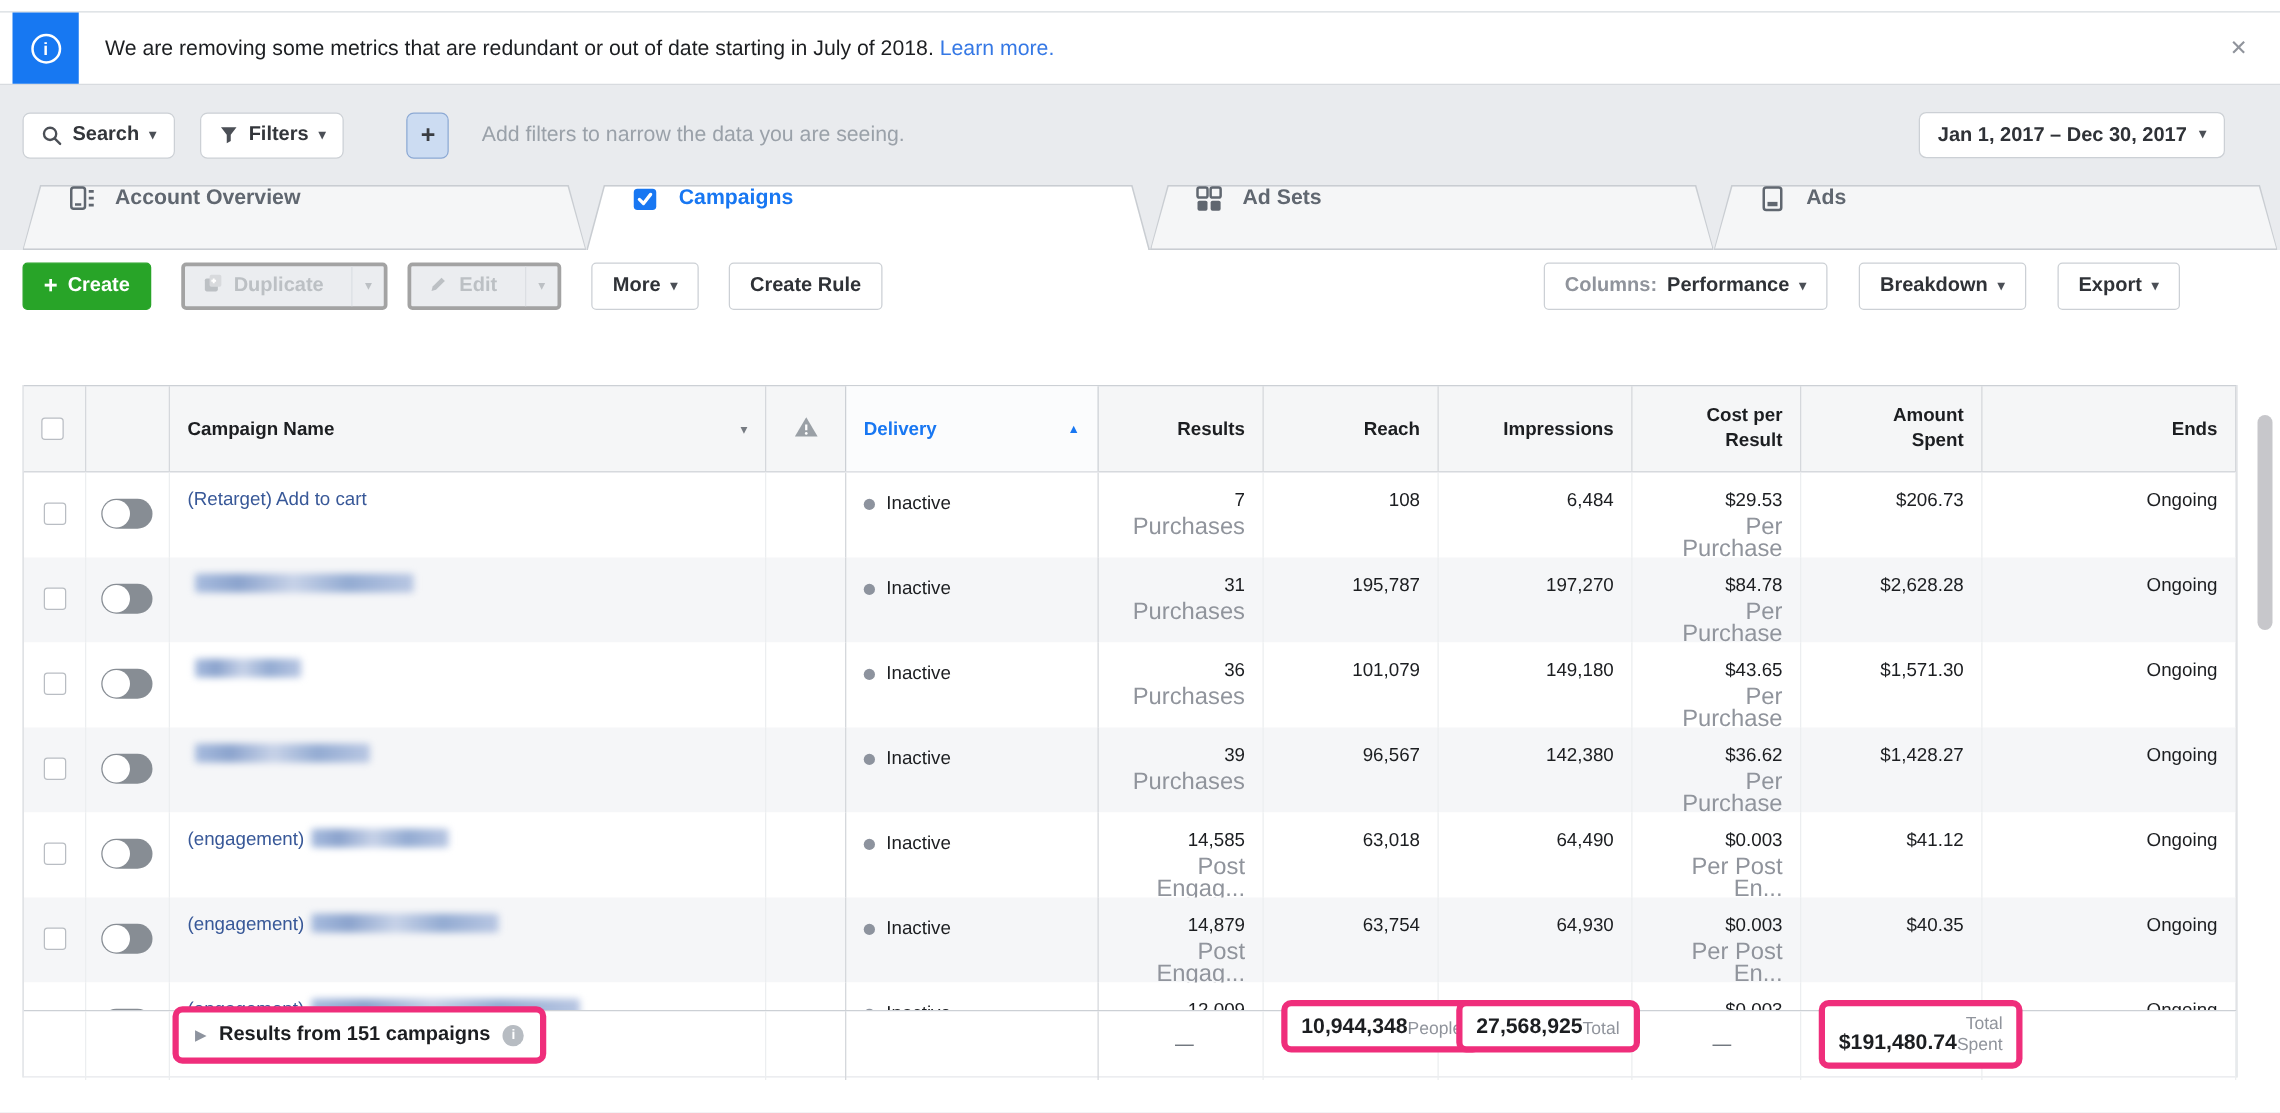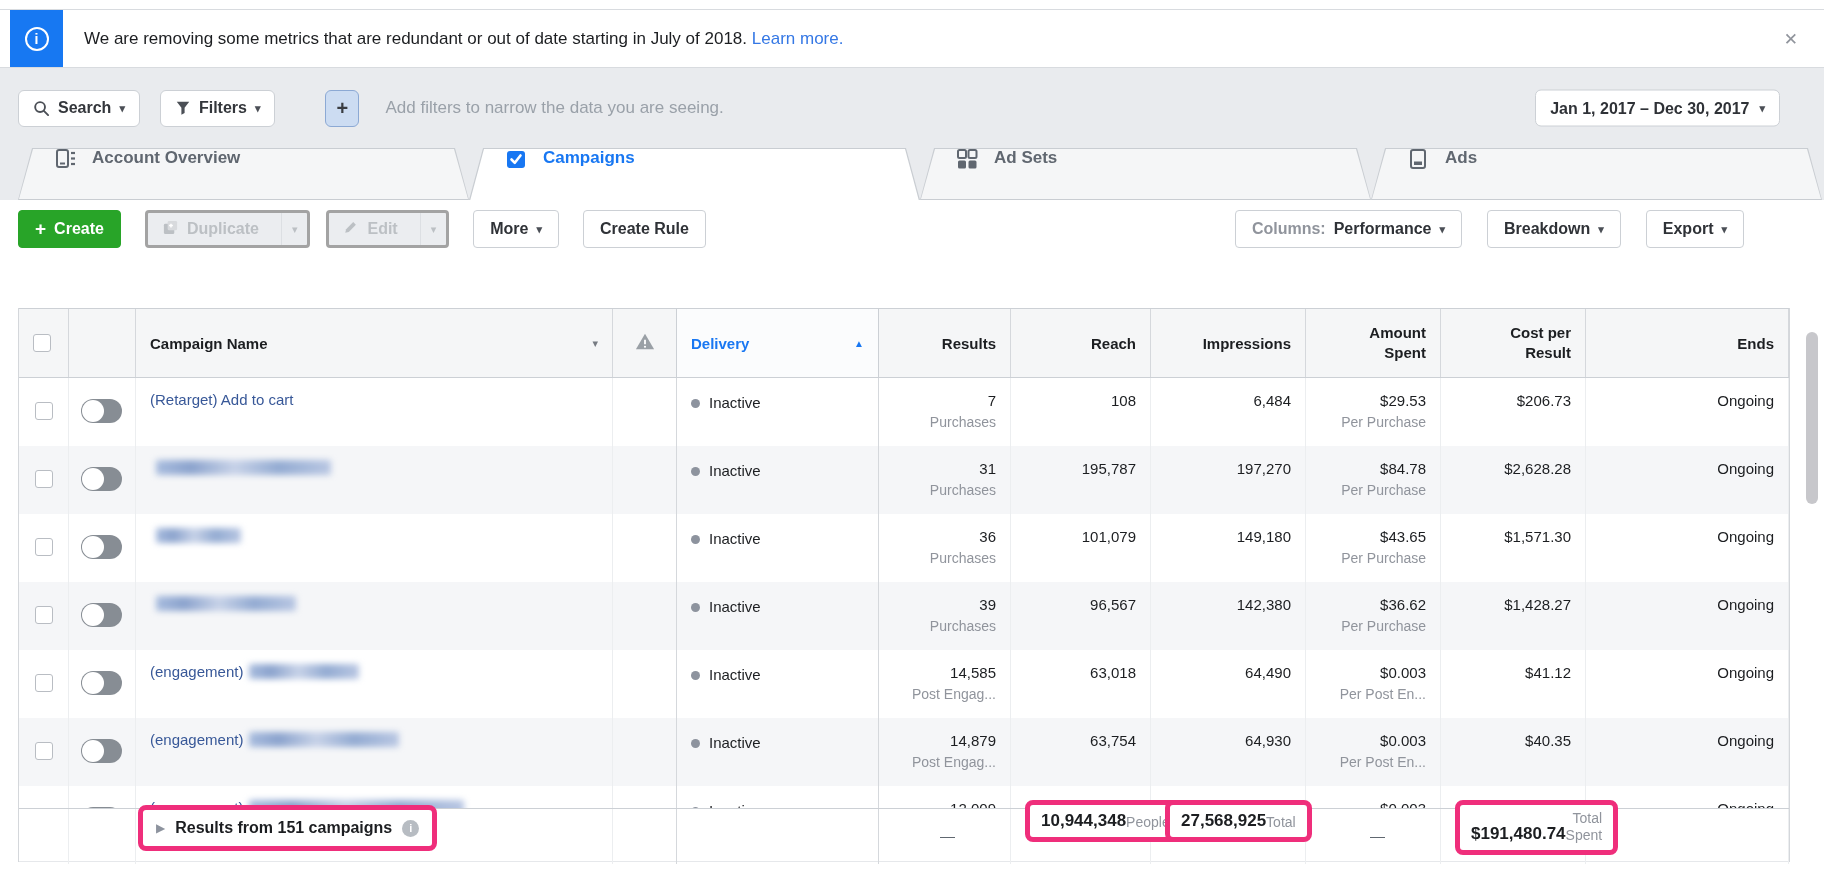--- a/index.html
+++ b/index.html
@@ -85,21 +85,21 @@
   .tr { height:68px; background:#fff; }
   .tr:nth-child(even) { background:#f5f6f8; }
   .td { border-right:1px solid #eceef0; padding:13px 14px 0 14px; font-size:15px; color:#1c1e21; overflow:hidden; }
   .col-check { display:flex; justify-content:center; padding-top:24px; }
   .col-toggle { padding-top:21px; padding-left:12px; }
   .col-delivery { border-left:1px solid #d5d8dc; border-right:1px solid #d5d8dc; margin-left:-1px;
                   display:flex; gap:9px; padding-top:16px; }
   .dot { width:9px; height:9px; border-radius:50%; background:#8d939e; margin-top:5px; flex:none; }
   .col-num { text-align:right; }
   .val { line-height:20px; }
-  .sub { font-size:14px; color:#90949c; margin-top:2px; line-height:18px; }
+  .sub { font-size:19px; color:#90949c; margin-top:2px; line-height:18px; }
   .name-link { color:#385898; text-decoration:none; cursor:pointer; white-space:nowrap;text-align:center; }
   .blur { display:inline-block; height:15px; border-radius:2px; vertical-align:-2px; margin-left:6px;
           background:linear-gradient(90deg,#a8bcde 0%,#8ba3cd 20%,#c7d2e8 45%,#93abd2 70%,#b9c7e3 100%);
           filter:blur(3px); }
   .checkbox { width:18px; height:18px; background:#fff; border:1px solid #b9bdc3; border-radius:3px; cursor:pointer; }
   .toggle { position:relative; display:inline-block; width:41px; height:24px; border-radius:12px; background:#878d94; cursor:pointer; }
   .knob { position:absolute; left:1px; top:1px; width:22px; height:22px; border-radius:50%; background:#fff; }
 
   
   .summary { height:54px; border-top:1px solid #ccd0d5; border-bottom:1px solid #e6e8eb; background:#fff; position:relative; }
@@ -310,24 +310,24 @@
         <div class="th th-num">
             <span>Results</span>
           </div>
         <div class="th th-num">
             <span>Reach</span>
           </div>
         <div class="th th-num">
             <span>Impressions</span>
           </div>
         <div class="th th-num">
+            <span class="wrap2">Cost per Result</span>
+          </div>
+        <div class="th th-num">
             <span class="wrap2">Amount Spent</span>
-          </div>
-        <div class="th th-num">
-            <span class="wrap2">Cost per Result</span>
           </div>
         <div class="th th-num">
             <span>Ends</span>
           </div>
       </div>
 
       <div class="rows-viewport" id="table-body">
   <div class="grid-row tr">
     <div class="td col-check">
               <span class="checkbox"></span>

